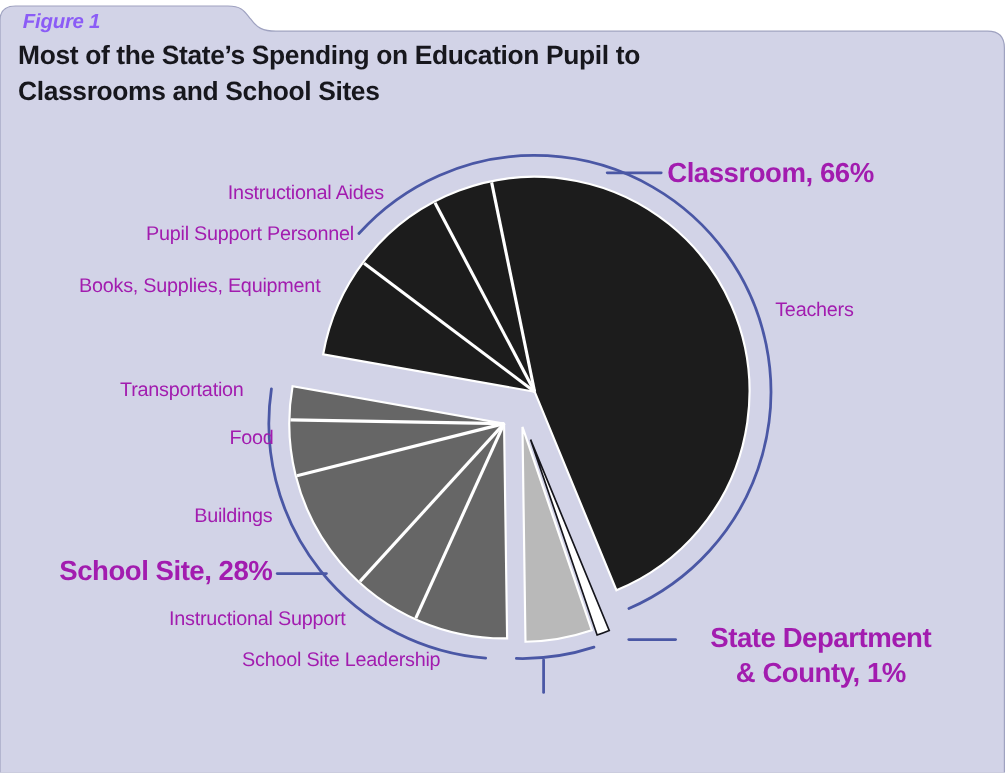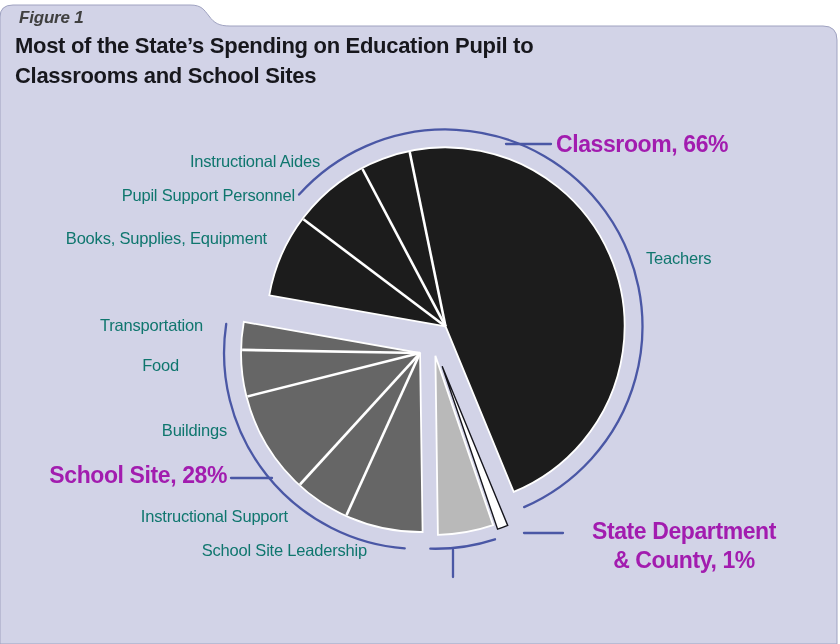--- a/index.html
+++ b/index.html
@@ -1,23 +1,23 @@
 <!DOCTYPE html>
 <html><head>
 <meta charset="utf-8">
 <style>
   html,body{margin:0;padding:0;background:#ffffff;}
   #screen{position:relative;width:840px;height:644px;overflow:hidden;background:#ffffff;
           font-family:"Liberation Sans",sans-serif;}
   #chart-svg{position:absolute;left:0;top:0;}
   #figure-label{position:absolute;left:19px;top:8px;font-size:17px;font-weight:bold;
-                font-style:italic;color:#404040;letter-spacing:-0.2px;}
+                font-style:italic;color:#8b5cf6;letter-spacing:-0.2px;}
   #figure-title{position:absolute;left:15px;top:31px;font-size:22px;font-weight:bold;
                 color:#17171d;line-height:30px;letter-spacing:-0.3px;white-space:nowrap;}
-  .lbl{position:absolute;font-size:16.5px;color:#0f766e;letter-spacing:-0.2px;white-space:nowrap;}
+  .lbl{position:absolute;font-size:16.5px;color:#a21caf;letter-spacing:-0.2px;white-space:nowrap;}
   .big{position:absolute;font-size:23px;font-weight:bold;color:#a21caf;letter-spacing:-0.4px;white-space:nowrap;}
   .center2{text-align:center;line-height:29px;}
 </style>
 </head>
 <body>
 
 <div id="screen">
 
   <svg id="chart-svg" width="840" height="644" viewBox="0 0 840 644">
     <path id="card-shape" d="M0,644 L0,17 Q0,5 13,5 L190,5 C202,5 204,10 209,16 C214,23 219,26 230,26 L823,26 Q837,26 837,40 L837,644 Z" fill="#d2d3e7" stroke="#9fa2c0" stroke-width="1"></path>
@@ -57,17 +57,17 @@
   <div class="big center2" style="left:560px;top:517px;width:248px;">
     <div>State Department</div>
     <div>&amp; County, 1%</div>
   </div>
 
   <div class="lbl" style="left:646px;top:249px;">Teachers</div>
   <div class="lbl" style="right:520px;top:152px;">Instructional Aides</div>
   <div class="lbl" style="right:545px;top:186px;">Pupil Support Personnel</div>
   <div class="lbl" style="right:573px;top:229px;margin-left:33px;">Books, Supplies, Equipment</div>
   <div class="lbl" style="right:637px;top:316px;">Transportation</div>
-  <div class="lbl" style="right:661px;top:356px;">Food</div>
+  <div class="lbl" style="right:612px;top:356px;">Food</div>
   <div class="lbl" style="right:613px;top:421px;">Buildings</div>
   <div class="lbl" style="right:552px;top:507px;">Instructional Support</div>
   <div class="lbl" style="right:473px;top:541px;">School Site Leadership</div>
 </div>
 
 </body></html>

